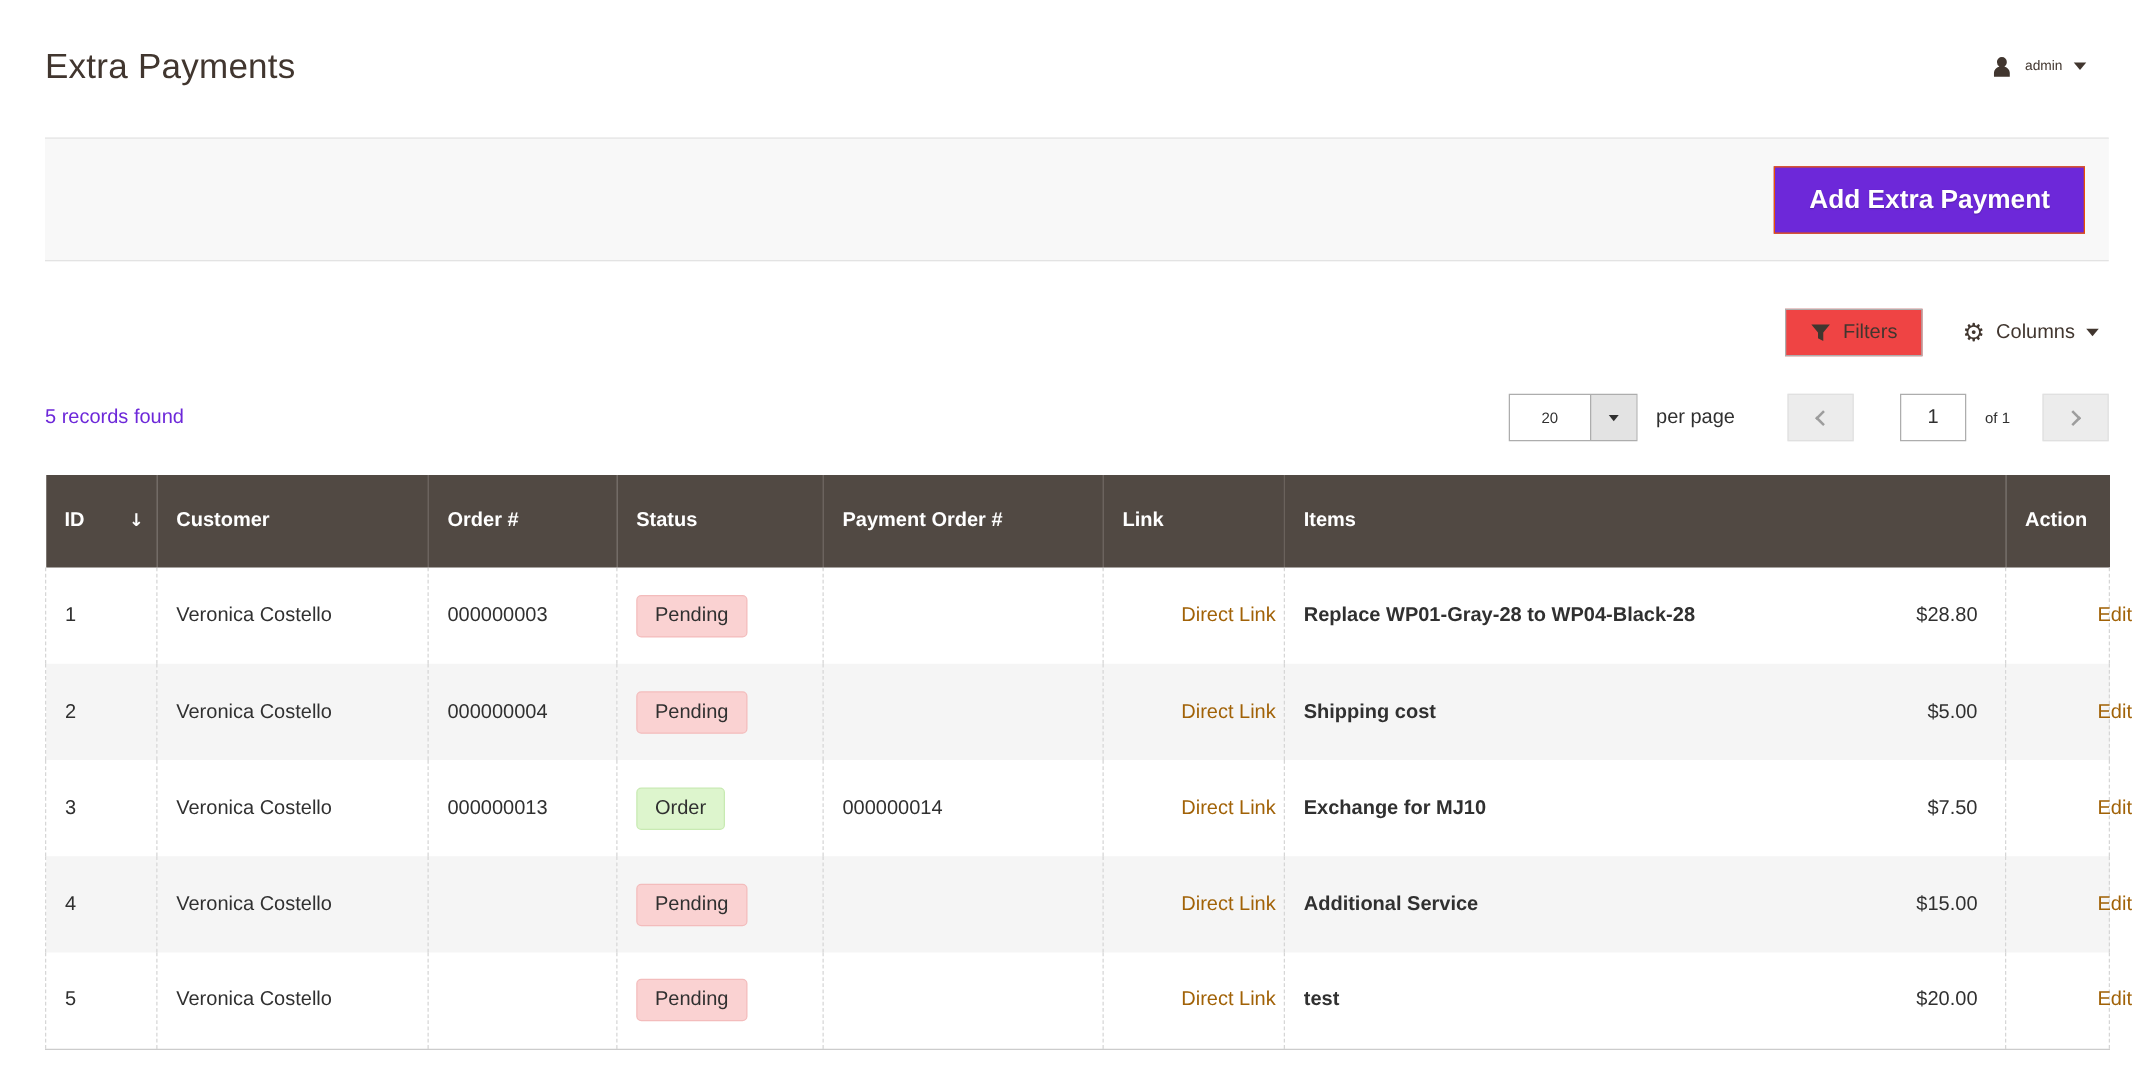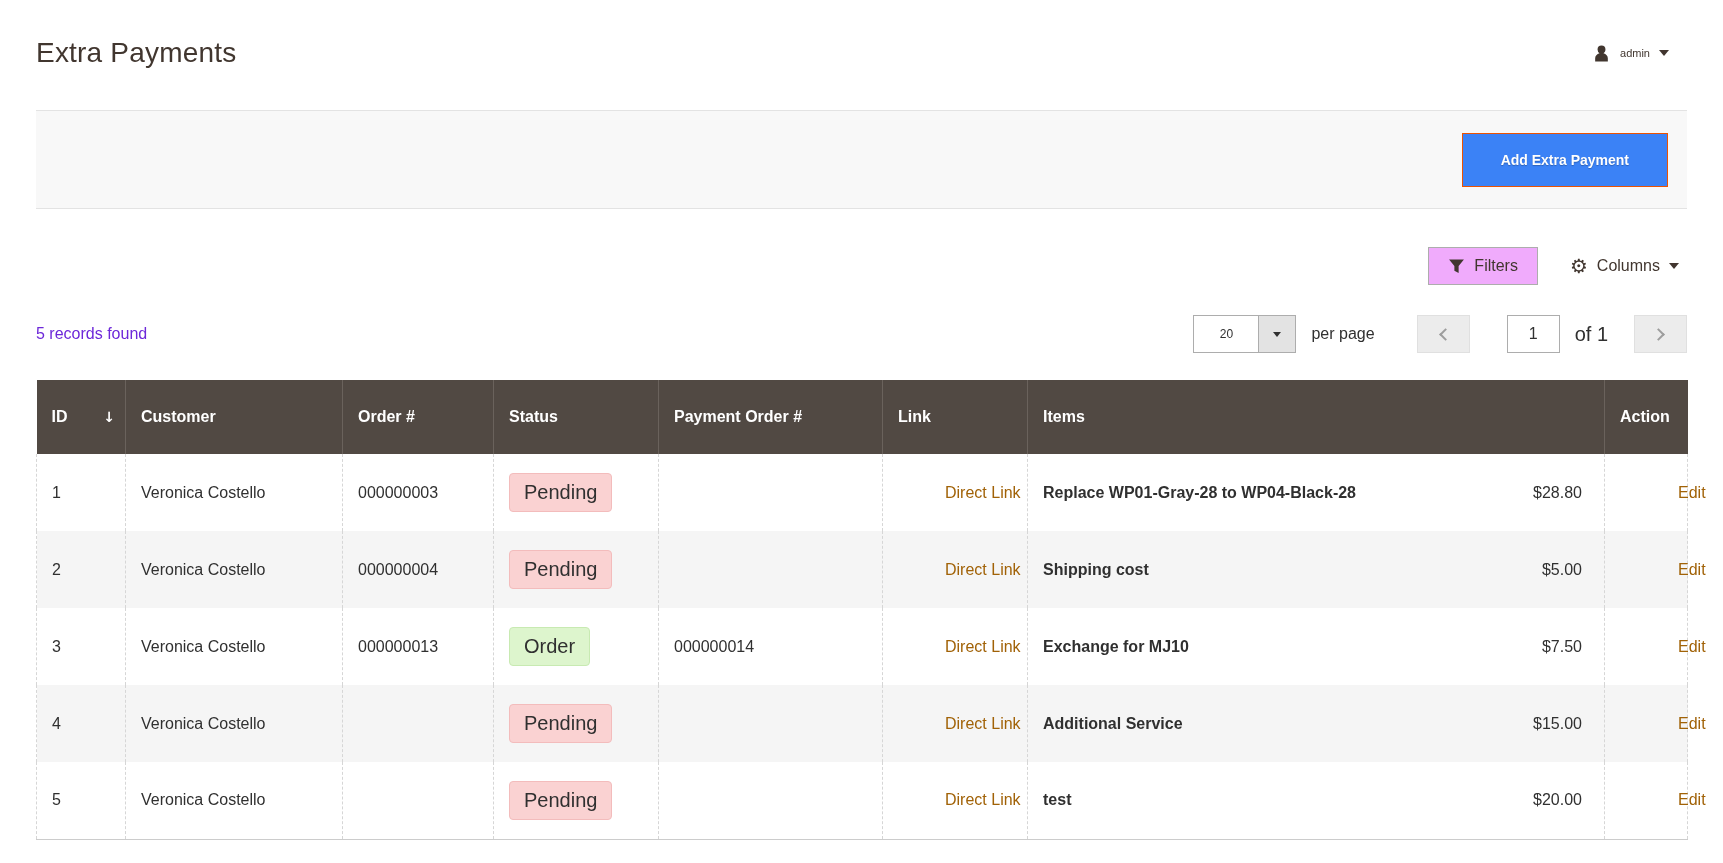--- a/index.html
+++ b/index.html
@@ -16,29 +16,29 @@
   .user-menu { display:flex; align-items:center; gap:9px; color:#41362f; font-size:11px; margin-right:18px; cursor:pointer; }
   .caret { width:0; height:0; border-left:5px solid transparent; border-right:5px solid transparent; border-top:6px solid #41362f; display:inline-block; }
 
   
   .page-actions-bar {
     margin-top:34px; height:99px; background:#f8f8f8;
     border-top:1px solid #e3e3e3; border-bottom:1px solid #e3e3e3;
     display:flex; justify-content:flex-end; align-items:center; padding-right:19px;
   }
   .add-btn {
-    background:#3b82f6; color:#fff; border:1px solid #eb5202; cursor:pointer;
-    font-family:"Liberation Sans", sans-serif; font-size:14px; font-weight:700;
-    height:54px; padding:0 38px; text-shadow:0 1px 1px rgba(0,0,0,0.25);
+    background:#6d28d9; color:#fff; border:1px solid #eb5202; cursor:pointer;
+    font-family:"Liberation Sans", sans-serif; font-size:21px; font-weight:700;
+    height:54px; padding:0 27px; text-shadow:0 1px 1px rgba(0,0,0,0.25);
   }
 
   
   .grid-controls { margin-top:38px; height:38px; display:flex; justify-content:flex-end; align-items:center; gap:32px; }
   .filters-btn {
-    height:38px; padding:0 19px; background:#f0abfc; border:1px solid #adadad; cursor:pointer;
+    height:38px; padding:0 19px; background:#ef4444; border:1px solid #adadad; cursor:pointer;
     display:flex; align-items:center; gap:9px; font-family:"Liberation Sans", sans-serif;
     font-size:16px; color:#41362f;
   }
   .columns-control { display:flex; align-items:center; gap:9px; font-size:16px; color:#41362f; cursor:pointer; margin-right:8px; }
   .gear-icon { font-family:"DejaVu Sans", sans-serif; font-size:20px; line-height:1; color:#41362f; }
 
   
   .records-bar { margin-top:30px; height:38px; display:flex; justify-content:space-between; align-items:center; }
   .records-found { font-size:16px; color:#6d28d9; }
   .paging { display:flex; align-items:center; }
@@ -47,21 +47,21 @@
   .select-arrow { width:37px; background:#e3e3e3; border-left:1px solid #adadad; display:flex; align-items:center; justify-content:center; }
   .select-arrow .caret { border-top-color:#303030; border-left-width:4px; border-right-width:4px; border-top-width:5px; }
   .per-page-label { margin-left:15px; font-size:16px; }
   .page-btn { width:53px; height:38px; background:#ececec; border:1px solid #e0e0e0; cursor:pointer; display:flex; align-items:center; justify-content:center; }
   .page-btn.prev { margin-left:42px; }
   .page-btn.next { margin-left:26px; }
   .chev { display:inline-block; width:9px; height:9px; border-top:2px solid #9d9d9d; border-right:2px solid #9d9d9d; }
   .chev.left { transform:rotate(-135deg); margin-left:4px; }
   .chev.right { transform:rotate(45deg); margin-right:4px; }
   .page-input { margin-left:37px; width:53px; height:38px; border:1px solid #adadad; text-align:center; font-size:16px; font-family:"Liberation Sans", sans-serif; color:#303030; }
-  .of-label { margin-left:15px; font-size:20px; }
+  .of-label { margin-left:15px; font-size:12px; }
 
   
   .data-grid { margin-top:27px; width:1651px; border-collapse:collapse; table-layout:fixed; border-bottom:1px solid #ccc; }
   .data-grid thead th {
     background:#514943; color:#fff; font-size:16px; font-weight:600; text-align:left;
     height:74px; padding:0 0 0 15px; border-right:1px solid #6a625c; cursor:pointer;
   }
   .data-grid thead th:last-child { border-right:none; }
   .th-inner { display:flex; align-items:center; justify-content:space-between; padding-right:10px; }
   .sort-arrow { font-family:"DejaVu Sans", sans-serif; font-size:14px; color:#fff; }
@@ -69,21 +69,21 @@
     height:77px; vertical-align:middle; padding:0 0 0 15px;
     border-left:1px dashed #d6d6d6; font-size:16px; color:#303030;
   }
   .data-grid tbody td:last-child { border-right:1px dashed #d6d6d6; padding-left:26px; }
   .data-grid tbody tr:nth-child(even) { background:#f5f5f5; }
 
   col.w-id { width:89px; } col.w-customer { width:217px; } col.w-order { width:151px; }
   col.w-status { width:165px; } col.w-payorder { width:224px; } col.w-link { width:145px; }
   col.w-items { width:577px; } col.w-action { width:83px; }
 
-  .badge { display:inline-block; padding:7px 14px; border-radius:4px; font-size:20px; }
+  .badge { display:inline-block; padding:7px 14px; border-radius:4px; font-size:16px; }
   .badge.pending { background:#fad2d2; border:1px solid #f3bcbc; }
   .badge.paid { background:#ddf5cd; border:1px solid #c8eab2; }
 
   .items-cell { display:flex; align-items:center; justify-content:space-between; padding-right:22px;text-align:center; }
   .item-name { font-weight:700; }
   .link { color:#a16207; text-decoration:none; cursor:pointer;margin-left:47px; }
 </style>
 </head>
 <body>
 

